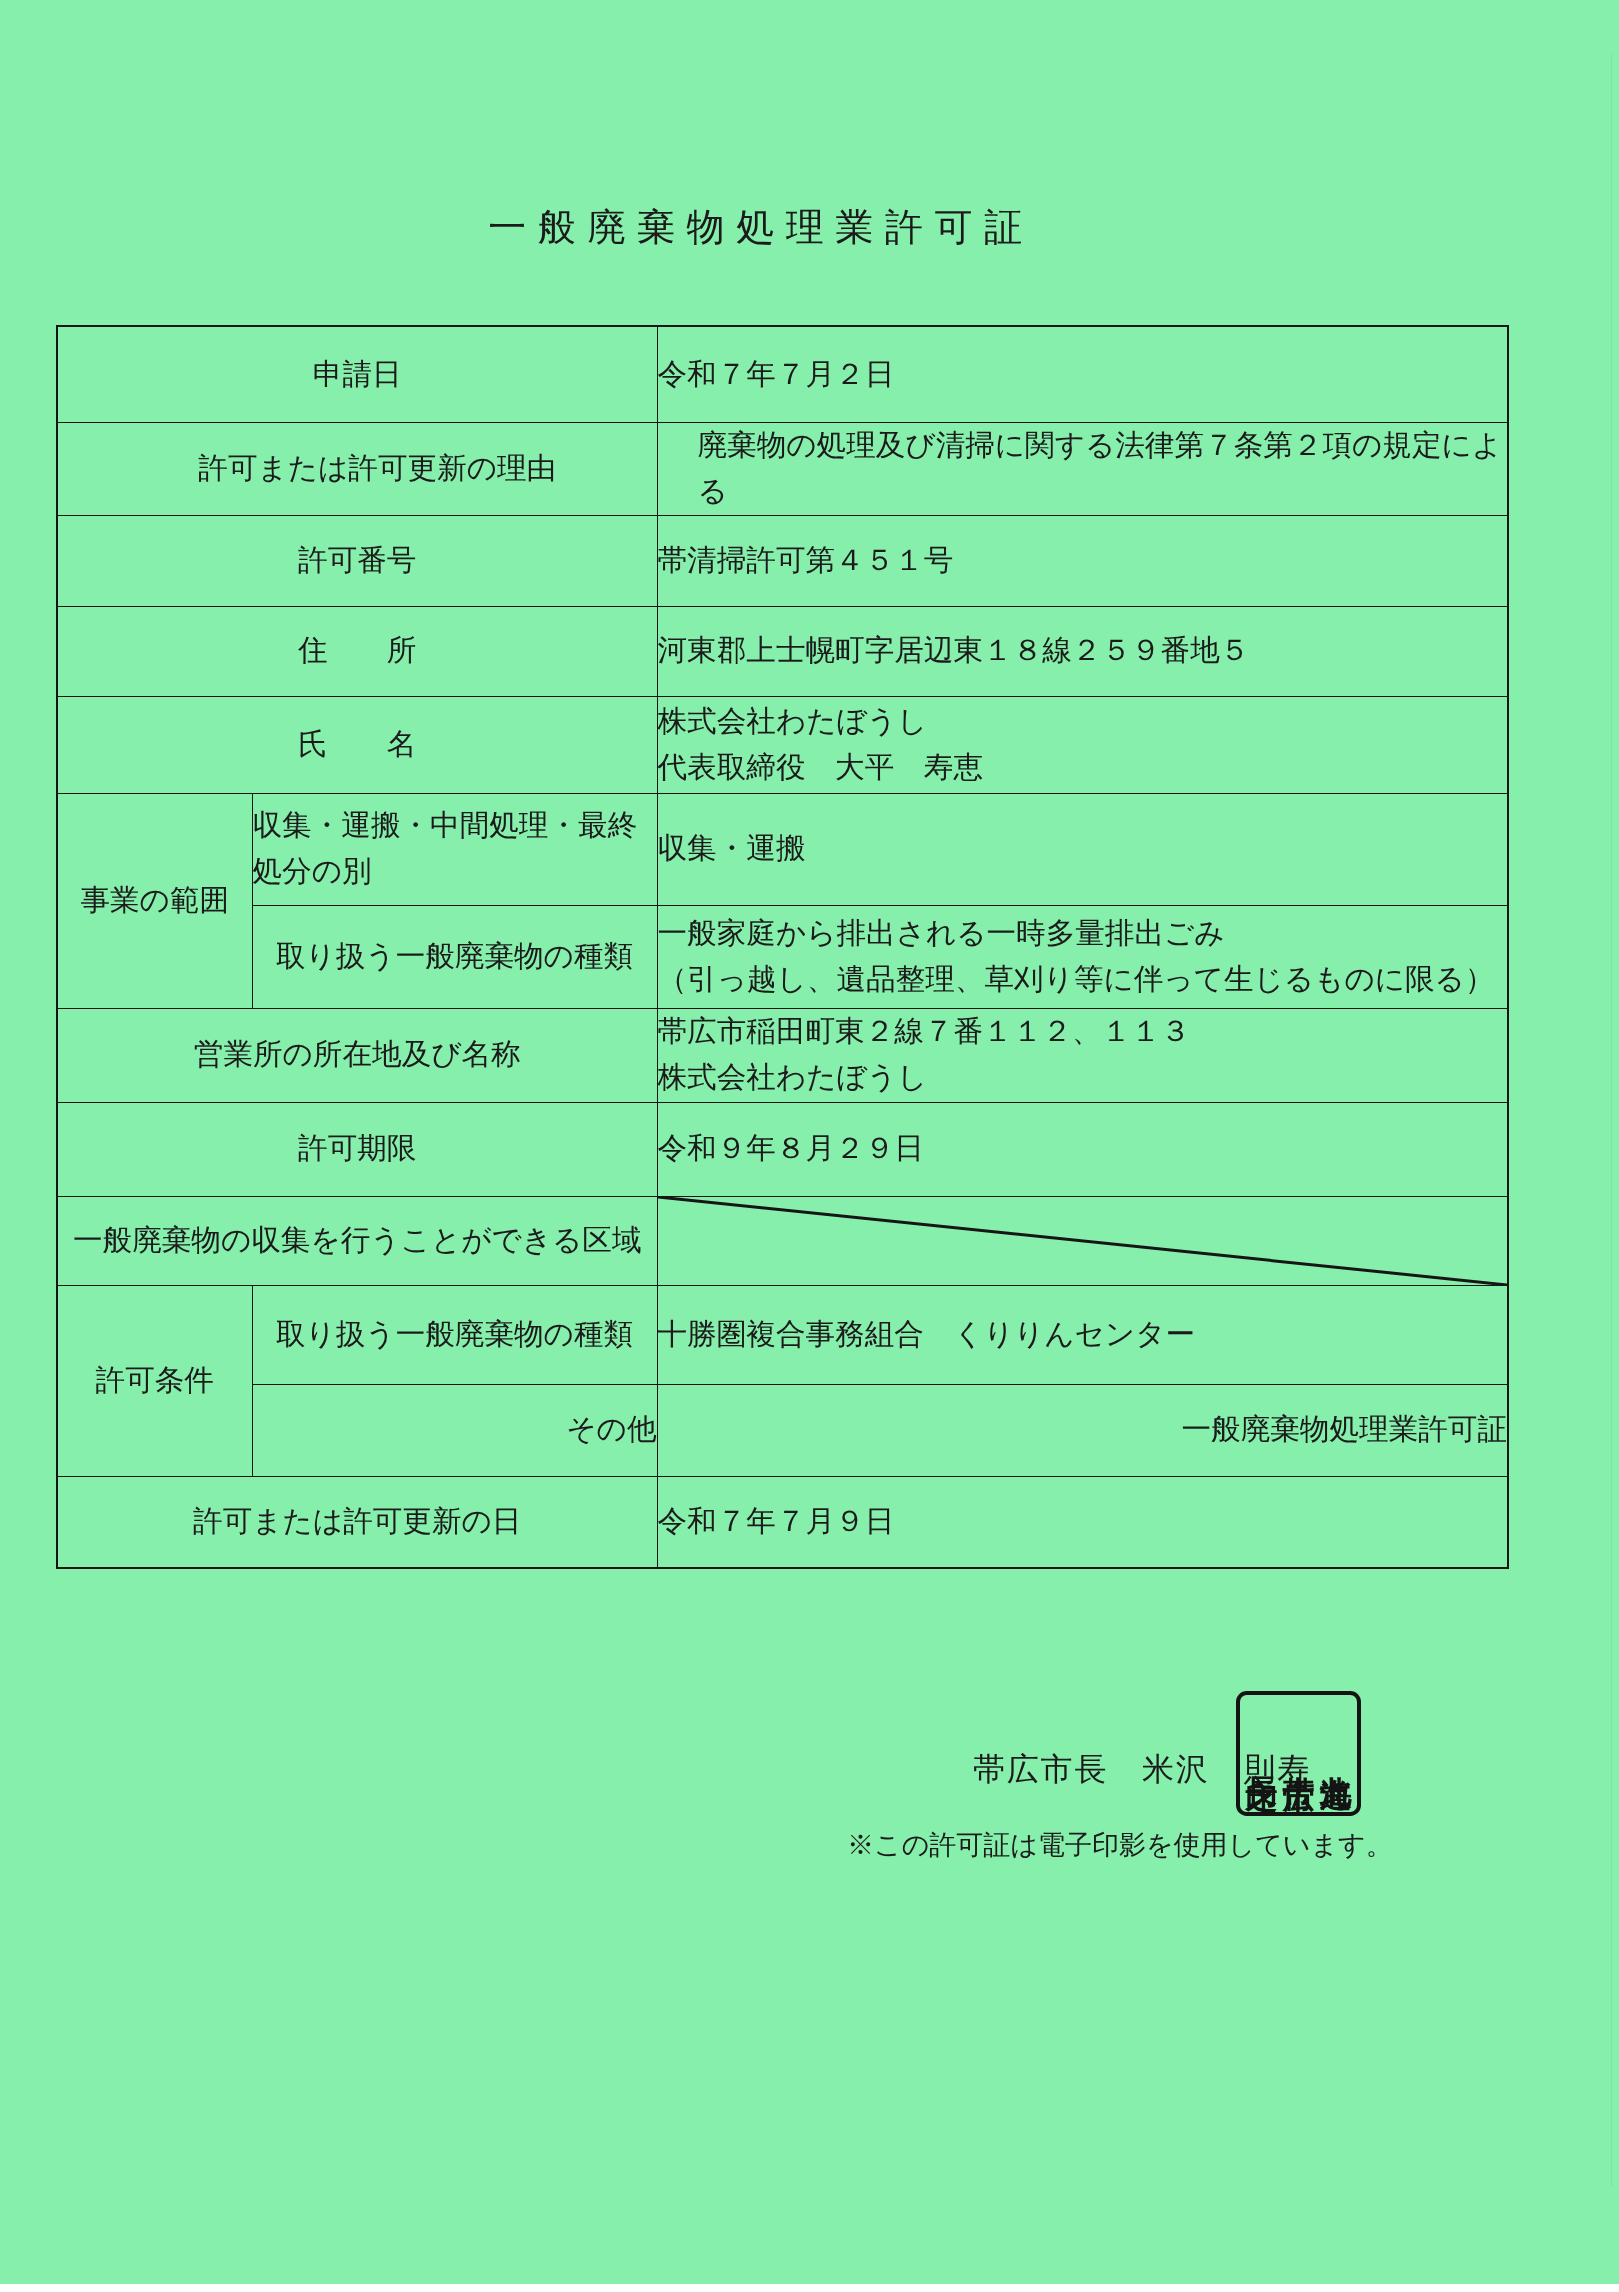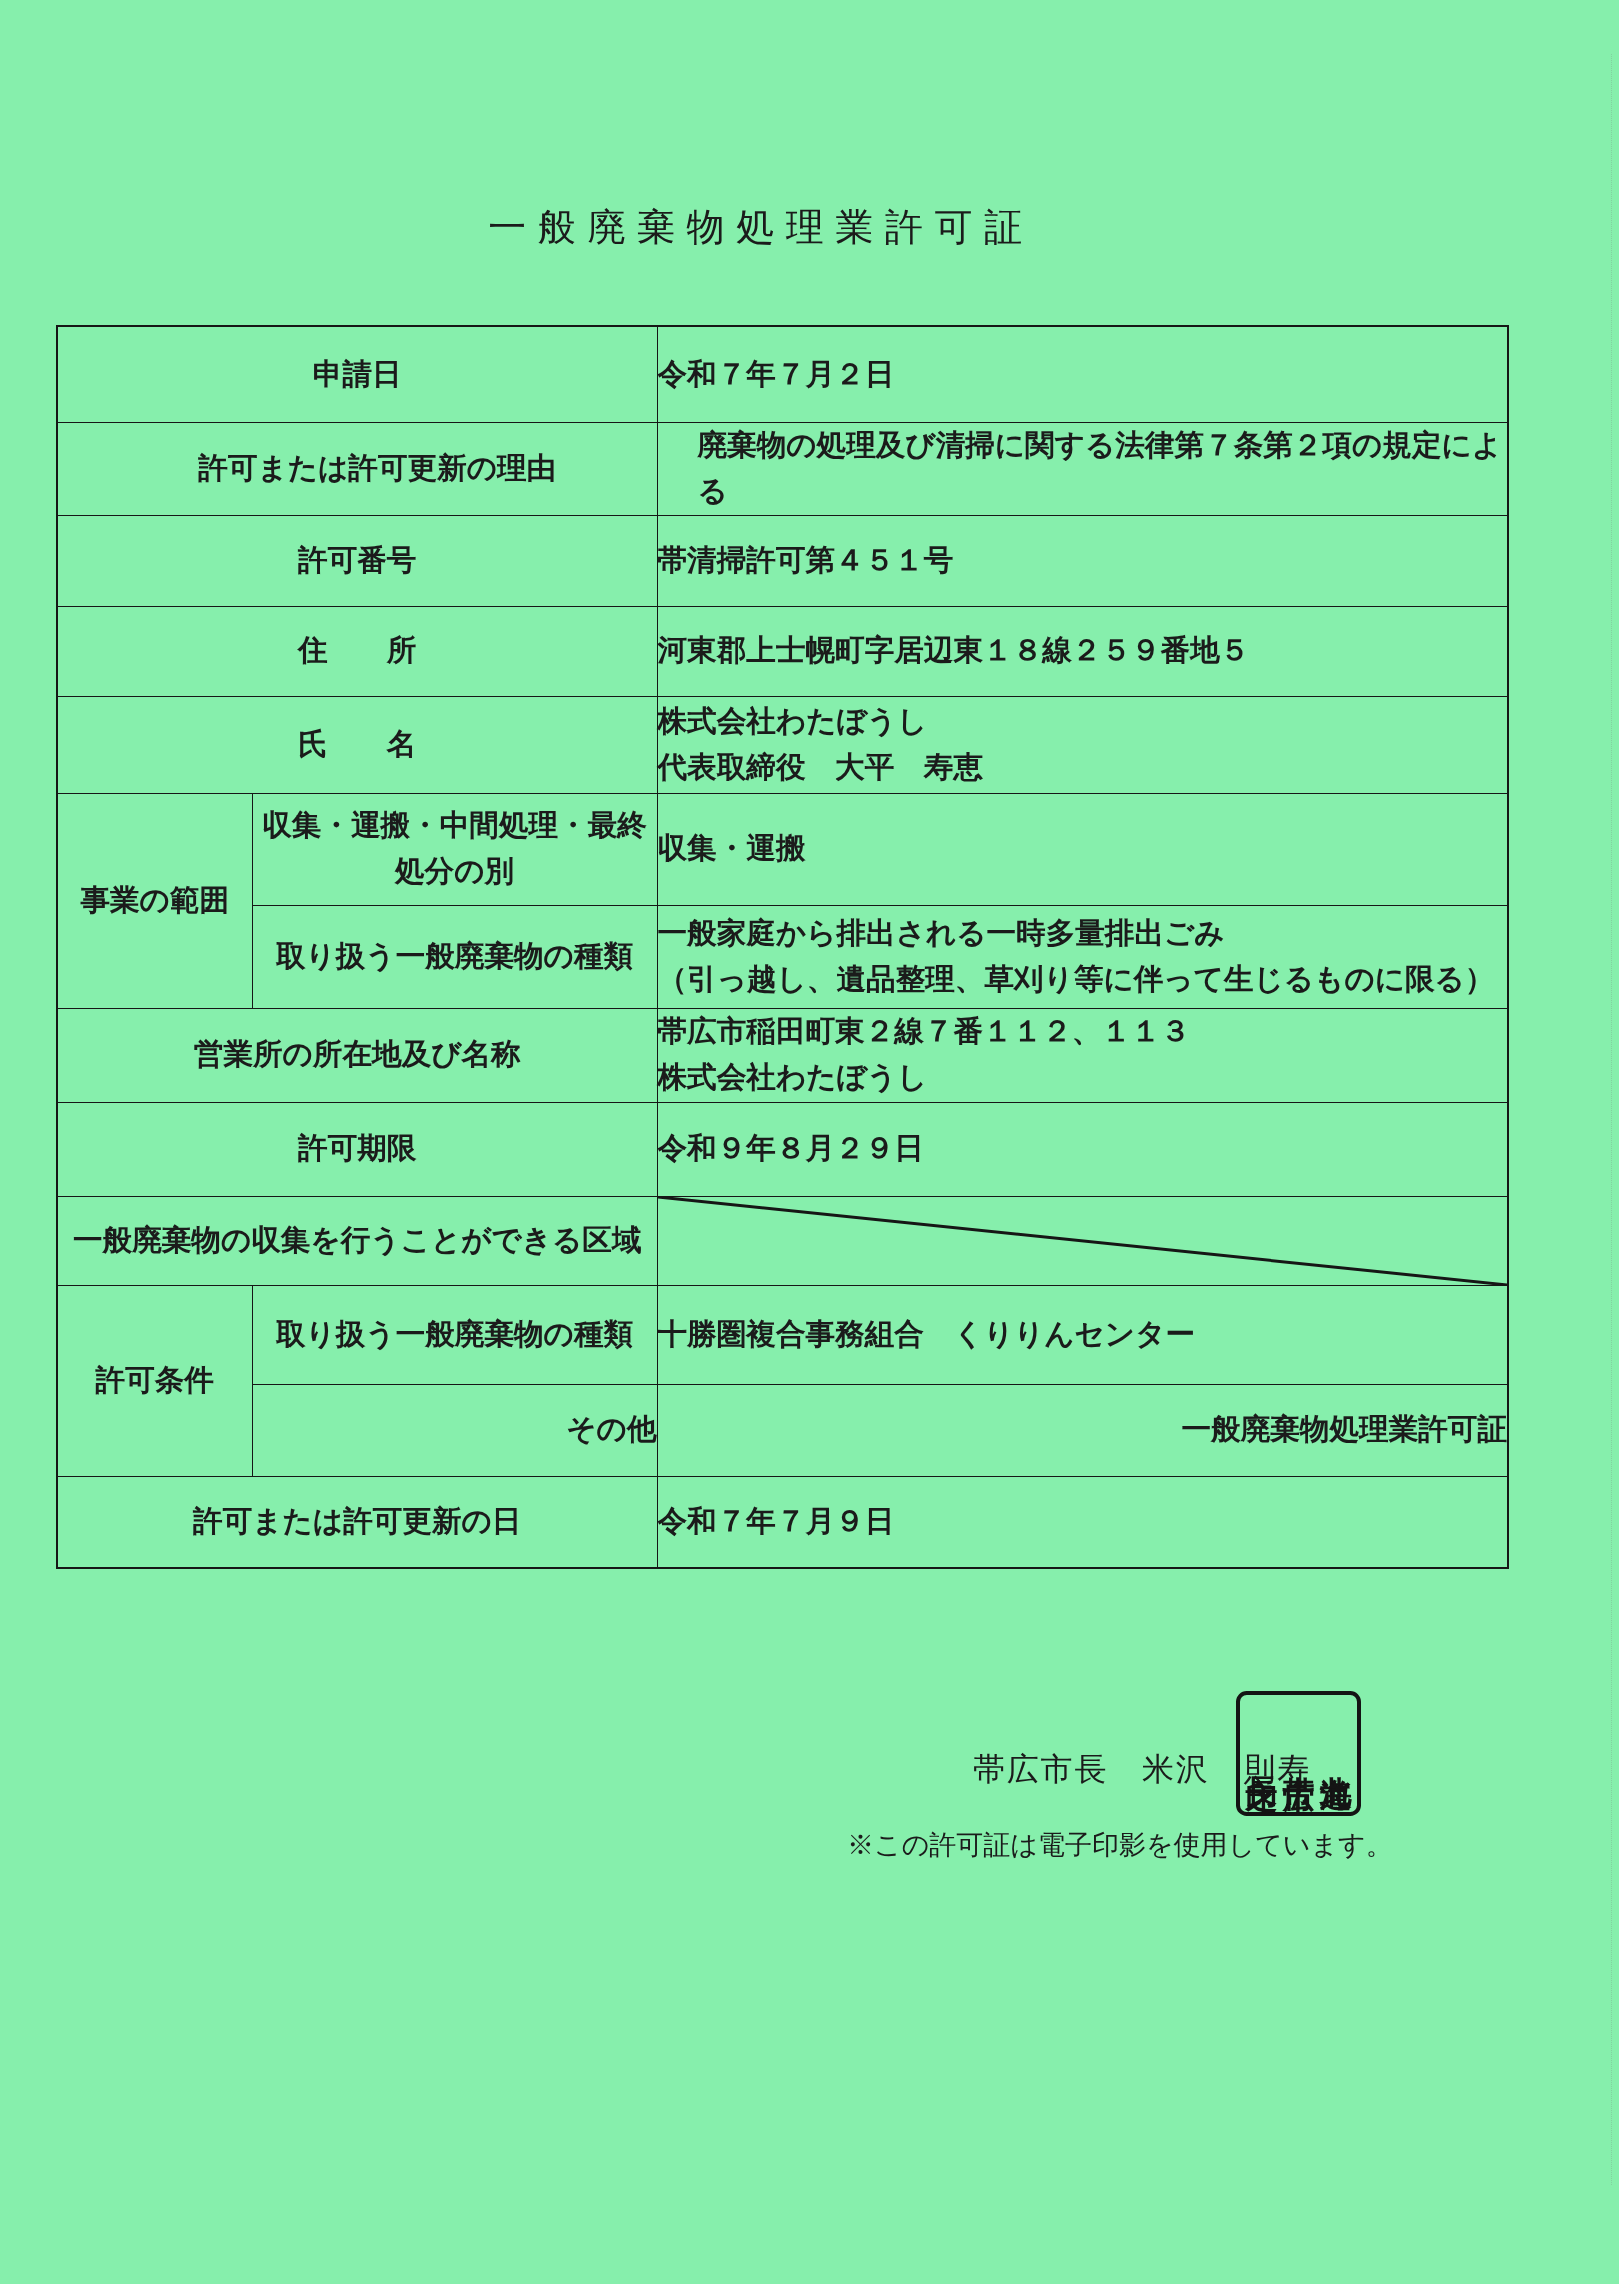--- a/index.html
+++ b/index.html
@@ -26,24 +26,23 @@
     width:1451px;
     border-collapse:collapse; table-layout:fixed;
     border:2.7px solid #161616;
     font-size:29.6px;
   }
   table.permit td {
     border:1.8px solid #161616;
     vertical-align:middle;
     line-height:1.55;
     padding:0;
-    font-weight:bold;
   }
   td.lbl { text-align:center; }
-  td.sub-left { text-align:center; padding:0 12.5px; }
+  td.sub-left { text-align:left; padding:0 12.5px; }
   td.sub-center { text-align:center; }
   td.val { text-align:left; padding-left:21.5px; padding-right:7.2px; }
   td.diag { position:relative; padding:0; }
   td.diag svg { position:absolute; left:0; top:0; width:100%; height:100%; display:block; }
   tr.r1 td { height:95px; }
   tr.r2 td { height:91px;padding-left:40px; }
   tr.r3 td { height:90px; }
   tr.r4 td { height:89px; }
   tr.r5 td { height:96px; }
   tr.r6a td { height:111px; }

